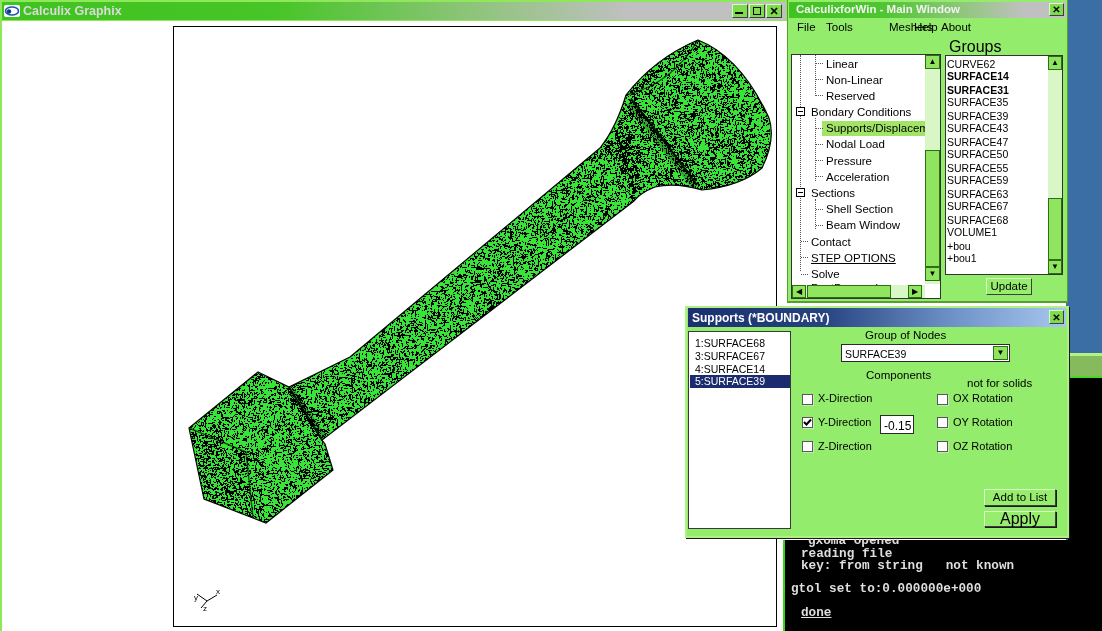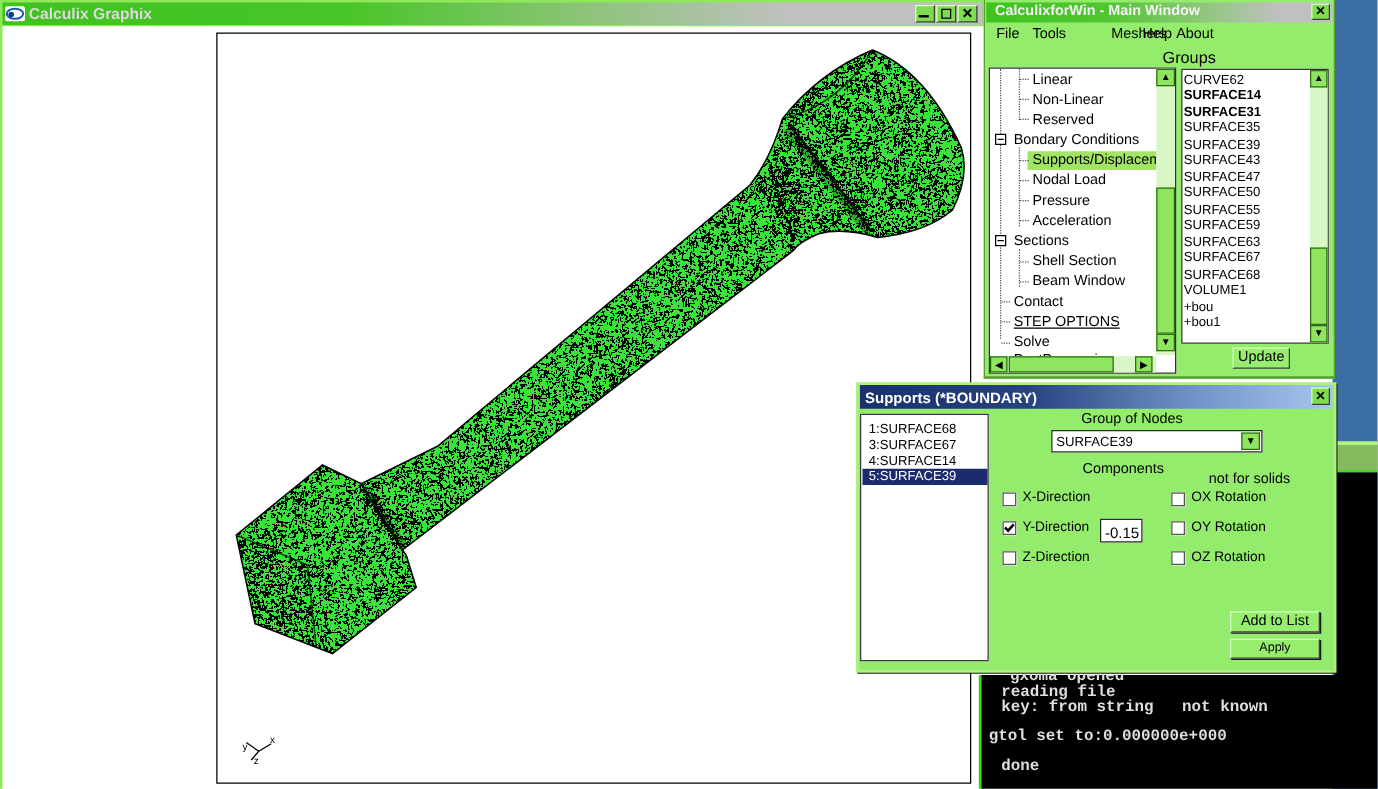--- a/index.html
+++ b/index.html
@@ -78,21 +78,21 @@
   background:linear-gradient(to right,#3fc31f 0%,#50c632 35%,#95c683 65%,#c0c0c0 85%,#c0c0c0 100%);"></div>
 <div class="abs" style="left:796px;top:3px;font-size:11.5px;font-weight:bold;color:#f2f2f2;">CalculixforWin - Main Window</div>
 <div class="abs btn3d" style="left:1049px;top:3px;width:15px;height:13px;background:#7edc4e;font-size:10px;font-weight:bold;line-height:12px;">✕</div>
 
 <div class="abs" style="left:797px;top:21px;font-size:11.5px;color:#000;">File</div>
 <div class="abs" style="left:826px;top:21px;font-size:11.5px;color:#000;">Tools</div>
 <div class="abs" style="left:862px;top:21px;font-size:11.5px;color:#000;padding-left:27px;">Meshers</div>
 <div class="abs" style="left:914px;top:21px;font-size:11.5px;color:#000;">Help</div>
 <div class="abs" style="left:941px;top:21px;font-size:11.5px;color:#000;">About</div>
 
-<div class="abs" style="left:930px;top:38px;font-size:13px;color:#000;">Groups</div>
+<div class="abs" style="left:949px;top:38px;font-size:16px;color:#000;">Groups</div>
 <div class="abs btn3d" style="left:1007px;top:37px;width:48px;height:16px;font-size:11.5px;line-height:13px;margin-top:28px;">Options</div>
 
 <div class="abs" style="left:791px;top:54px;width:150px;height:245px;background:#fff;border:1px solid #333;"></div>
 <div style="position:absolute;left:792px;top:54px;width:148px;height:244px;overflow:hidden;">
     <div style="position:absolute;left:8px;top:1px;width:1px;height:216px;border-left:1px dotted #555;"></div>
 <div style="position:absolute;left:23px;top:1px;width:1px;height:41px;border-left:1px dotted #555;"></div>
 <div style="position:absolute;left:23px;top:64px;width:1px;height:63px;border-left:1px dotted #555;"></div>
 <div style="position:absolute;left:23px;top:145px;width:1px;height:30px;border-left:1px dotted #555;"></div>
 <div class="trow" style="left:34px;top:2px;">Linear</div>
 <div style="position:absolute;left:24px;top:9px;width:7px;height:1px;border-top:1px dotted #555;"></div>
@@ -163,21 +163,21 @@
 <div class="sbb arr" style="left:1048px;top:260px;width:14px;height:14px;">▼</div>
 
 <div class="abs btn3d" style="left:986px;top:278px;width:46px;height:17px;font-size:11.5px;line-height:14px;">Update</div>
 
 <div class="abs" style="left:785px;top:540px;width:283px;height:91px;background:#000;"></div>
 <div class="abs" style="left:783px;top:540px;width:2px;height:91px;background:#3bd41b;"></div>
 <div class="mono" style="left:795px;top:533px;margin-left:13px;">gxoma opened</div>
 <div class="mono" style="left:801px;top:546px;">reading file</div>
 <div class="mono" style="left:801px;top:558px;">key: from string   not known</div>
 <div class="mono" style="left:791px;top:581px;">gtol set to:0.000000e+000</div>
-<div class="mono" style="left:801px;top:605px;">done</div>
+<div class="mono" style="left:801px;top:605px;text-decoration:underline;">done</div>
 
 <div class="abs" style="left:685px;top:306px;width:384px;height:232px;background:#93ec6b;border:2px solid #aef082;box-shadow:1px 1px 0 #1a1a1a;"></div>
 <div class="abs" style="left:688px;top:308px;width:378px;height:19px;
   background:linear-gradient(to right,#1a3070 0%,#26427f 35%,#6e92c8 70%,#a9c6ee 100%);"></div>
 <div class="abs" style="left:692px;top:311px;font-size:12px;font-weight:bold;color:#fff;">Supports (*BOUNDARY)</div>
 <div class="abs btn3d" style="left:1049px;top:310px;width:15px;height:14px;background:#7edc4e;font-size:10px;font-weight:bold;line-height:13px;">✕</div>
 
 <div class="abs" style="left:688px;top:331px;width:103px;height:198px;background:#fff;border:1px solid #3a3a3a;"></div>
 <div class="drow" style="left:695px;top:337px;">1:SURFACE68</div>
 <div class="drow" style="left:695px;top:350px;">3:SURFACE67</div>
@@ -208,13 +208,13 @@
   </div>
 <div class="cb" style="left:937px;top:417px;"></div>
 <div class="lab" style="left:953px;top:416px;">OY Rotation</div>
 
 <div class="cb" style="left:802px;top:441px;"></div>
 <div class="lab" style="left:818px;top:440px;">Z-Direction</div>
 <div class="cb" style="left:937px;top:441px;"></div>
 <div class="lab" style="left:953px;top:440px;">OZ Rotation</div>
 
 <div class="abs btn3d" style="left:984px;top:489px;width:72px;height:17px;font-size:11.5px;line-height:14px;box-shadow:1px 1px 0 #1a1a1a;">Add to List</div>
-<div class="abs btn3d" style="left:984px;top:511px;width:72px;height:16px;font-size:10px;line-height:13px;box-shadow:1px 1px 0 #1a1a1a;">Apply</div>
+<div class="abs btn3d" style="left:984px;top:511px;width:72px;height:16px;font-size:16px;line-height:13px;box-shadow:1px 1px 0 #1a1a1a;">Apply</div>
 
 </body></html>

